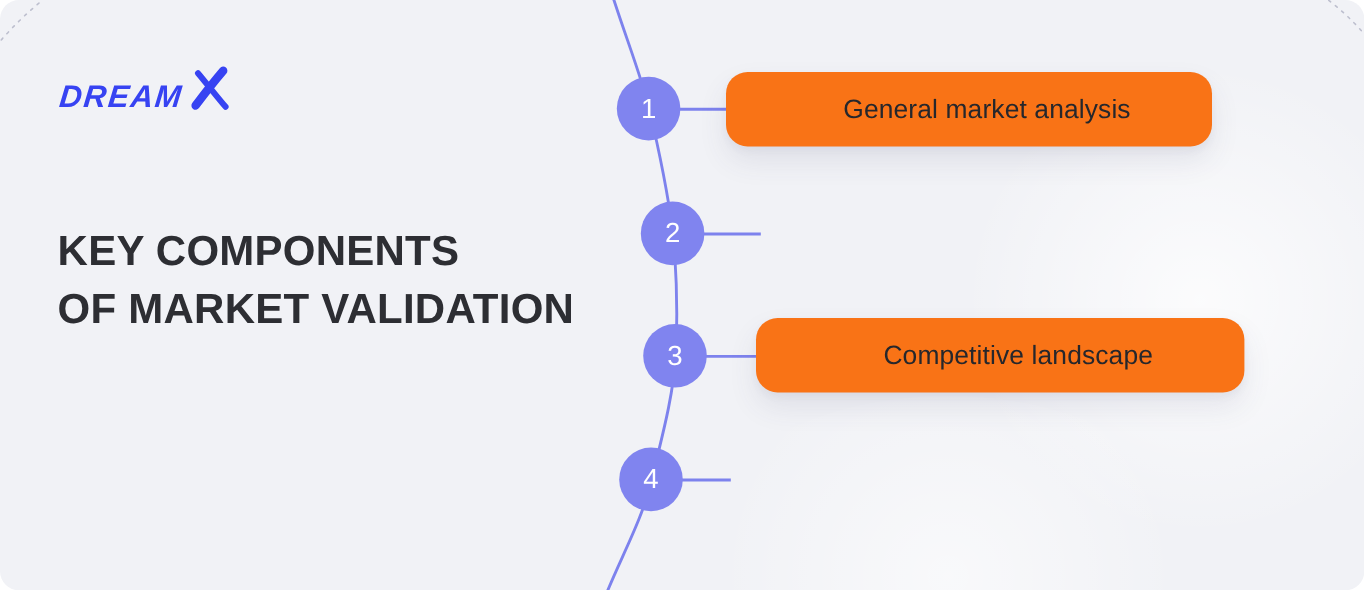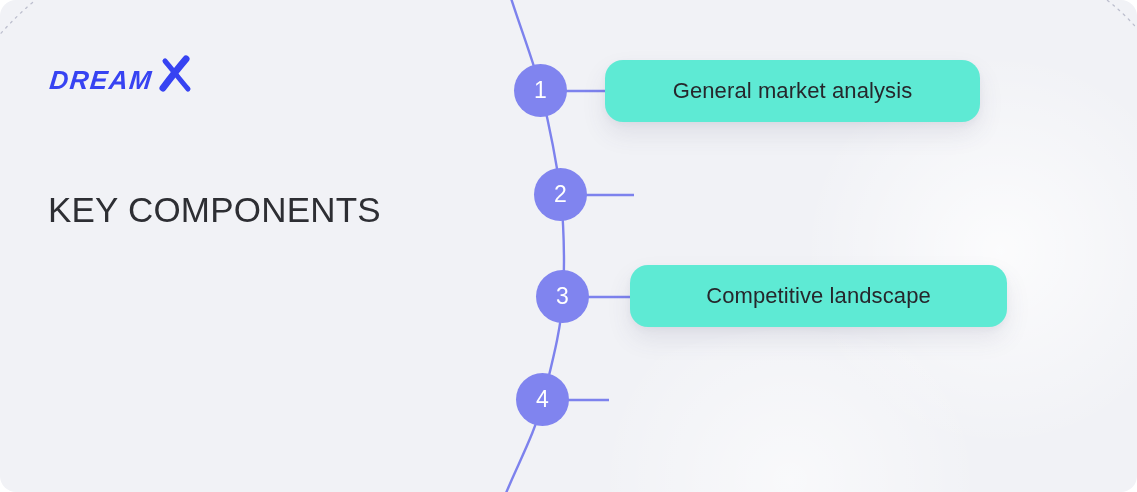--- a/index.html
+++ b/index.html
@@ -66,47 +66,48 @@
     margin-top: -2px;
   }
   
   .title {
     position: absolute;
     left: 48px;
     top: 186px;
     margin: 0;
     font-size: 35px;
     line-height: 48px;
-    font-weight: 400;
+    font-weight: 700;
     color: #2d2e33;
     letter-spacing: 0.2px;
   }
   
   .node {
     position: absolute;
     width: 53px;
     height: 53px;
     border-radius: 50%;
     background: #8084ef;
     display: flex;
     align-items: center;
     justify-content: center;
     color: #ffffff;
     font-size: 23px;
     font-weight: 500;
   }
   
   .pill {
     position: absolute;
-    background: #5eead4;
+    background: #f97316;
     border-radius: 18px;
     box-shadow: 0 12px 24px rgba(70, 70, 110, 0.10), 0 3px 6px rgba(70, 70, 110, 0.05);
     display: flex;
     align-items: center;
     justify-content: center;
+    padding-left: 30px;
   }
   .pill-label {
     font-size: 22px;
     font-weight: 500;
     color: #26272c;
     letter-spacing: 0.1px;
     white-space: nowrap;
   }
 </style>
 </head>
@@ -141,20 +142,21 @@
       <span class="logo-x-wrap">
         <svg width="40" height="40" viewBox="0 0 40 40">
           <path d="M31 5 C 25 12 14 26 8 34" fill="none" stroke="#3743f2" stroke-width="7" stroke-linecap="round"></path>
           <path d="M10 7 C 16 14 26 27 33 35" fill="none" stroke="#3743f2" stroke-width="5" stroke-linecap="round"></path>
         </svg>
       </span>
     </div>
 
     <h1 class="title">
       <span>KEY COMPONENTS</span><br>
+      <span>OF MARKET VALIDATION</span>
     </h1>
 
     <div class="node" style="left:514px; top:64px;">
       <span>1</span>
     </div>
     <div class="node" style="left:534px; top:168px;">
       <span>2</span>
     </div>
     <div class="node" style="left:536px; top:270px;">
       <span>3</span>

